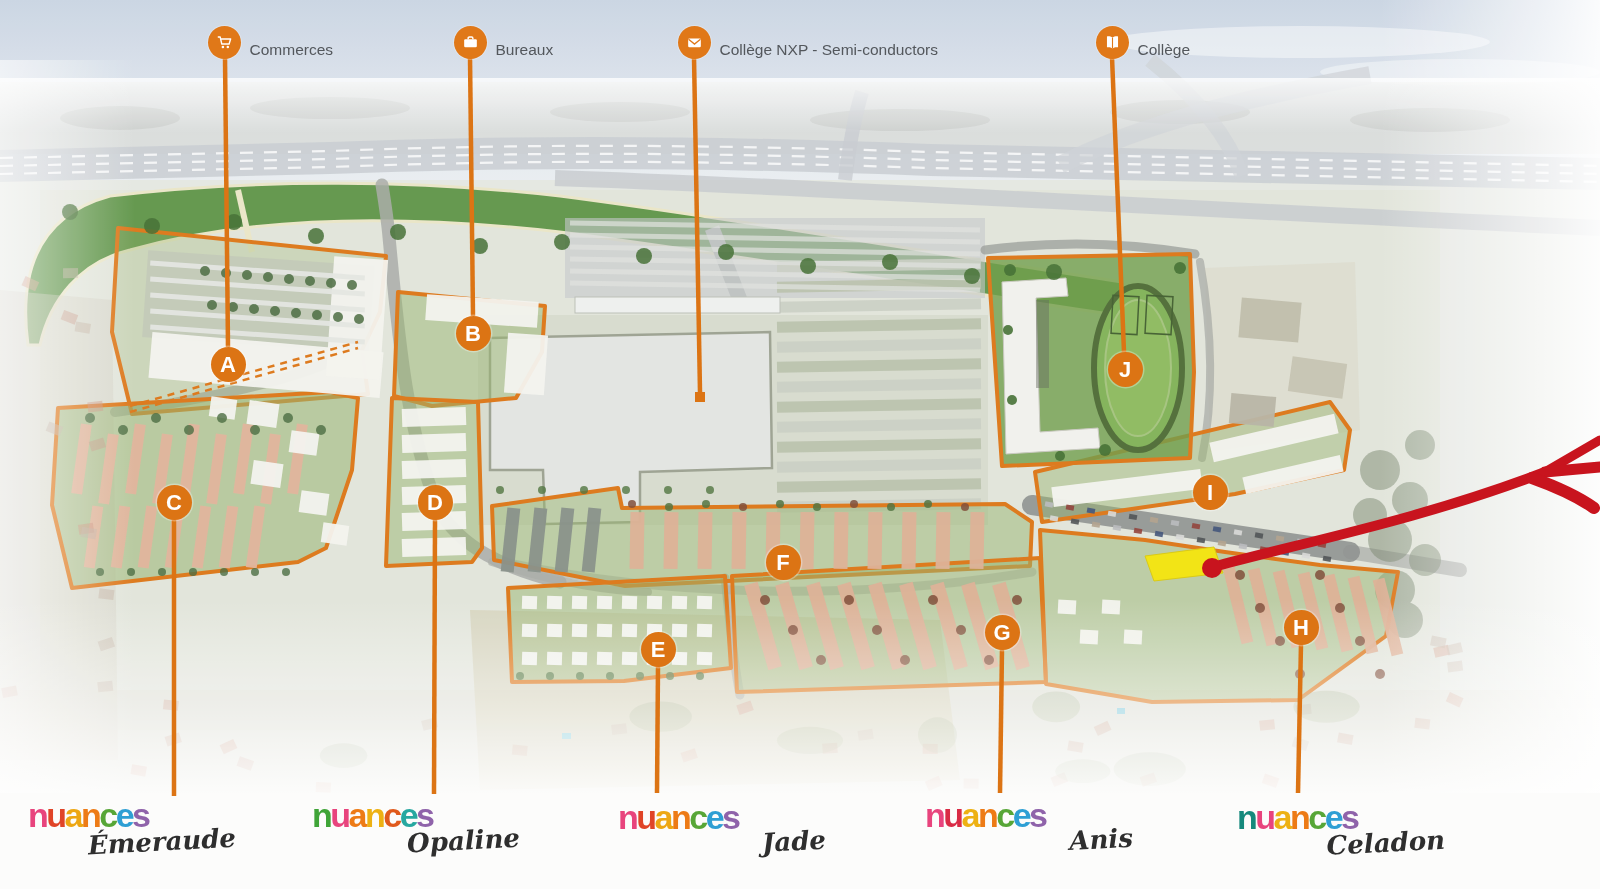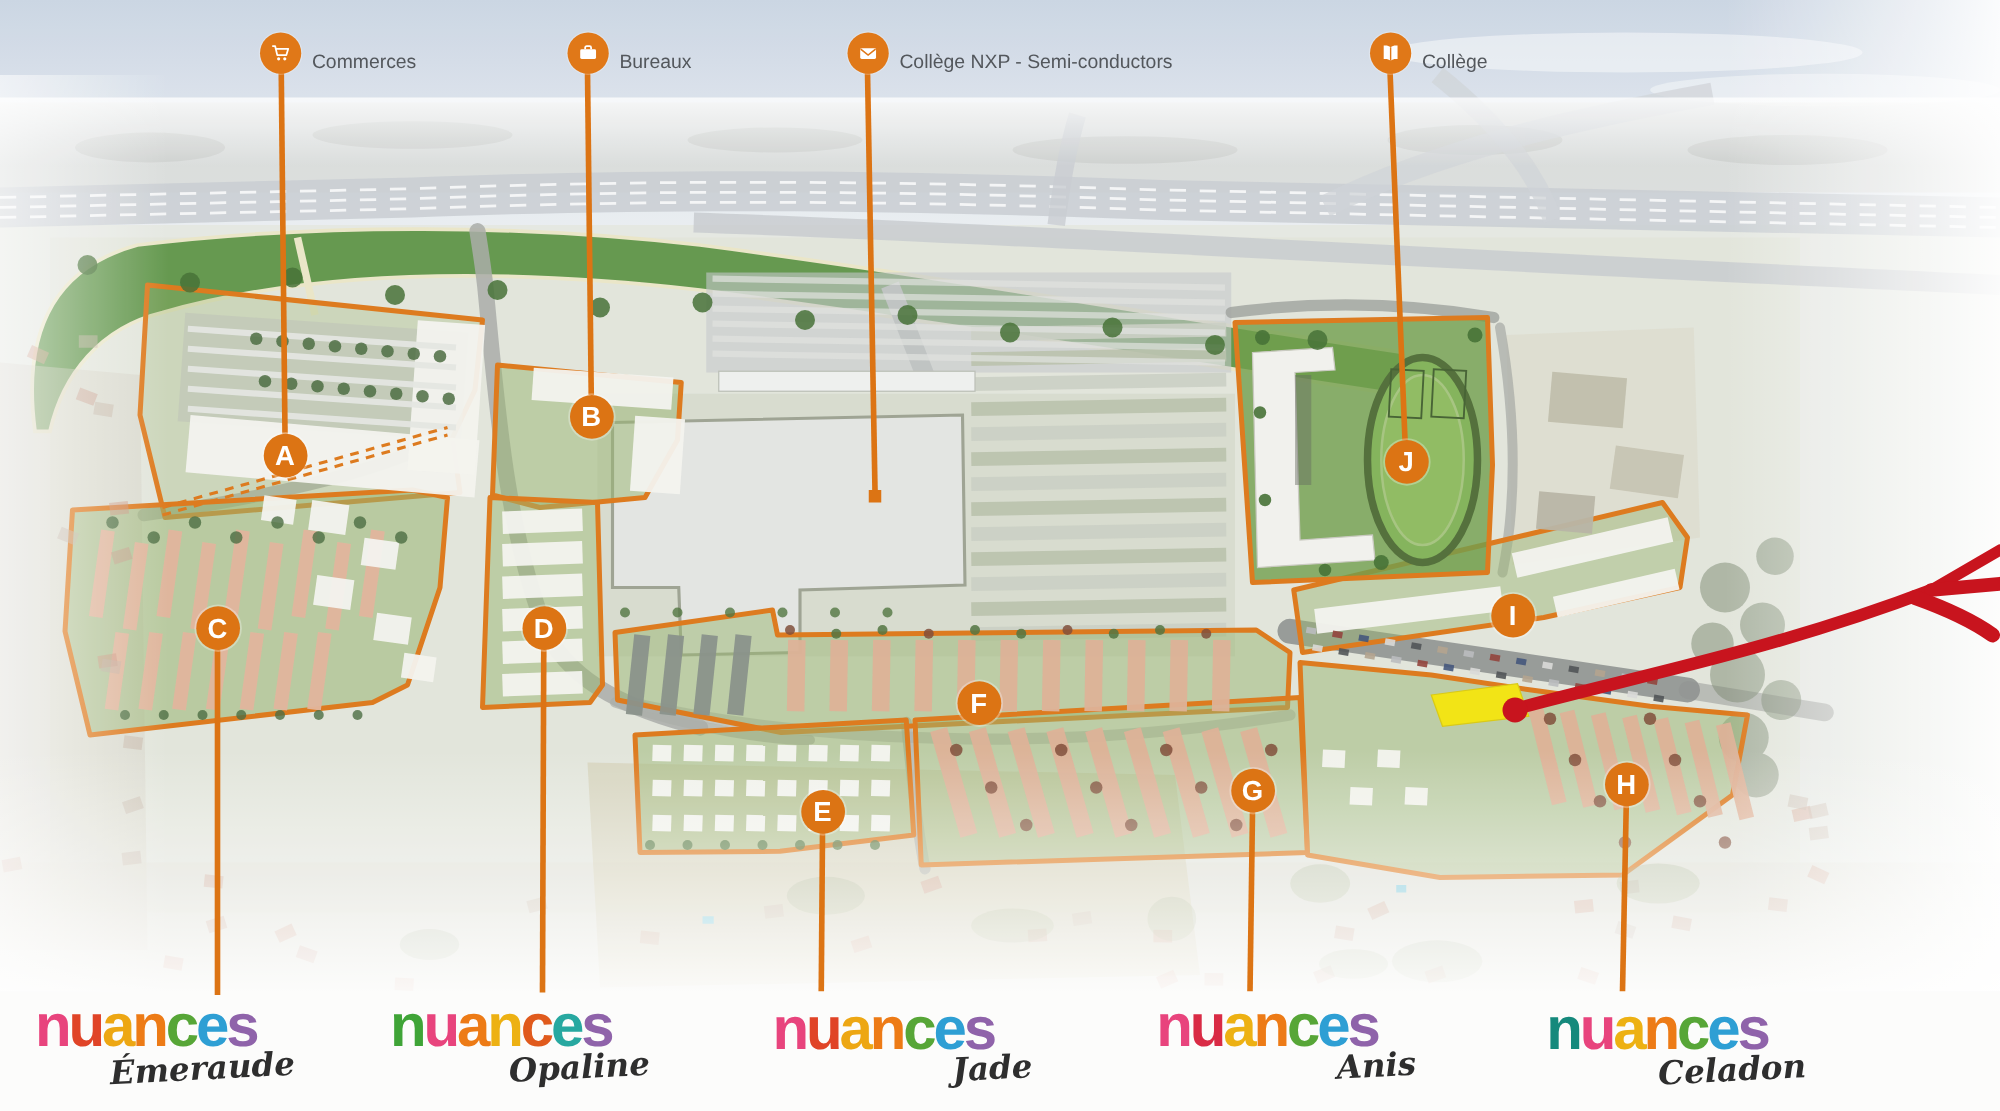--- a/index.html
+++ b/index.html
@@ -13,21 +13,21 @@
                box-shadow:0 0 0 1px rgba(255,255,255,.25);}
   .legend-icon svg{width:19px;height:19px;display:block;}
   .legend-label{font-size:15.5px;color:#53575c;white-space:nowrap;}
   
   .zone-marker{position:absolute;width:35px;height:35px;margin:-17.5px 0 0 -17.5px;
                border-radius:50%;background:#dc7414;color:#fff;text-align:center;
                font-weight:bold;font-size:22px;line-height:35px;
                box-shadow:0 0 0 1.5px rgba(255,255,255,.3);}
   
   .logo{position:absolute;width:212px;}
-  .brand{font-weight:bold;font-size:48px;line-height:1;letter-spacing:-2.5px;white-space:nowrap;}
+  .brand{font-weight:bold;font-size:34px;line-height:1;letter-spacing:-2.5px;white-space:nowrap;}
   .script{font-family:"DejaVu Serif",serif;font-style:italic;font-weight:600;
           font-size:26px;color:#2e2e2e;text-align:right;padding-right:4px;
           margin-top:-4px;transform:rotate(-3deg);}
 </style>
 </head>
 <body>
 
 <div id="stage">
 
 <svg id="map-svg" width="1600" height="889" viewBox="0 0 1600 889">

